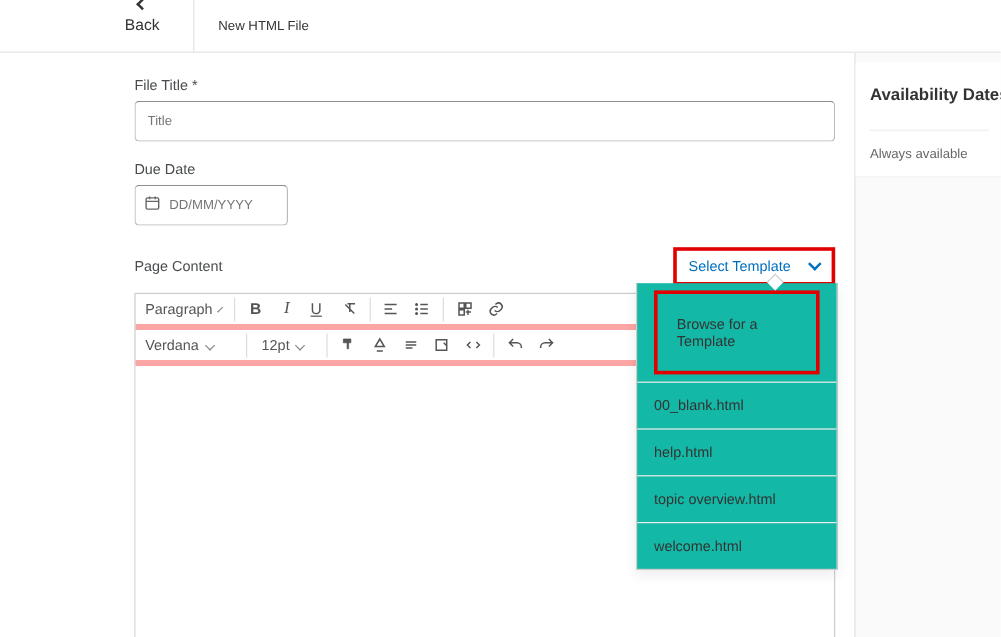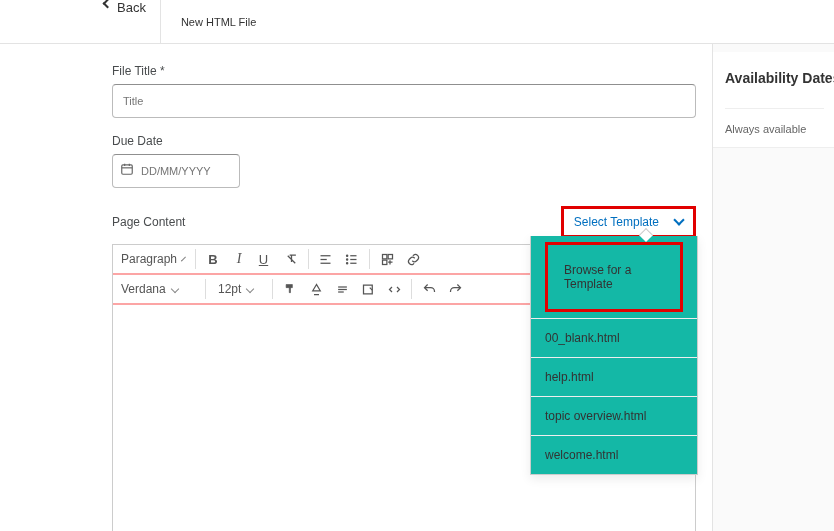--- a/index.html
+++ b/index.html
@@ -1,40 +1,40 @@
 <!DOCTYPE html>
 <html><head>
 <meta charset="utf-8">
 <style>
   * { box-sizing: border-box; margin: 0; padding: 0; }
   body { font-family: Arial, Helvetica, sans-serif; font-size: 13px; color: #333; background: #fff; }
   .app { width: 834px; height: 531px; position: relative; overflow: hidden; }
 
   .topbar { height: 44px; border-bottom: 1px solid #e3e3e3; display: flex; align-items: center; }
-  .back { display: flex; align-items: flex-start; gap: 6px; padding: 0 14px 0 104px; height: 100%; border-right: 1px solid #e3e3e3; cursor: pointer; }
+  .back { display: flex; align-items: center; gap: 6px; padding: 0 28px 0 104px; height: 100%; border-right: 1px solid #e3e3e3; cursor: pointer; flex-direction: column; }
   .back-chev { width: 7px; height: 7px; border-left: 2px solid #333; border-bottom: 2px solid #333; transform: rotate(45deg); }
   .page-title { padding-left: 20px; font-size: 11px; }
 
   .main { position: absolute; left: 0; right: 0; top: 44px; bottom: 0; display: flex; }
   .left { flex: 1; padding: 20px 0 0 112px; width: 714px; }
   .form { width: 584px; }
   .field-label { font-size: 12px; color: #494c4e; margin-bottom: 6px; display: block; }
   .input { width: 100%; height: 34px; border: 1px solid #bbb; border-top-color: #8f8f8f; border-radius: 4px; padding: 0 10px; font-size: 11px; color: #666; }
   .due-wrap { margin-top: 16px; }
   .due-input { width: 128px; position: relative; }
   .due-input .cal-ico { position: absolute; left: 8px; top: 8px; width: 14px; height: 14px; }
   .due-input input { padding-left: 28px; color: #a16207; }
 
   .content-head { margin-top: 18px; display: flex; justify-content: space-between; align-items: center; }
   .select-template { display: flex; align-items: center; gap: 16px; color: #006fbf; font-size: 12px; cursor: pointer; padding: 6px 10px; }
   .chevdown { width: 8px; height: 8px; border-right: 2px solid #006fbf; border-bottom: 2px solid #006fbf; transform: rotate(45deg); margin-top: -4px; }
   .highlight { border: 3px solid #e10000; }
 
   .editor { width: 584px; border: 1px solid #ccc; margin-top: 6px; position: relative; }
-  .toolbar { border-bottom: 2px solid #fca5a5; display: flex; height: 30px; align-items: center; }
+  .toolbar { border-bottom: 5px solid #fca5a5; display: flex; height: 30px; align-items: center; }
   .tb-select { height: 26px; display: flex; align-items: center; padding: 0 8px; gap: 6px; font-size: 12px; color: #555; cursor: pointer; }
   .tb-select .dd { width: 6px; height: 6px; border-right: 1.5px solid #888; border-bottom: 1.5px solid #888; transform: rotate(45deg); }
   .sep { width: 1px; height: 20px; background: #ddd; margin: 0 4px; }
   .tb-btn { width: 26px; height: 26px; display: flex; align-items: center; justify-content: center; cursor: pointer; color: #555; }
   .tb-btn svg { width: 15px; height: 15px; }
   .bold { font-weight: bold; font-size: 13px; }
   .italic { font-style: italic; font-family: Georgia, serif; font-size: 14px; }
   .editor-body { height: 240px; background: #fff; }
 
   .dropdown { position: absolute; top: 236px; left: 530px; width: 168px; background: #14b8a6; border: 1px solid #ccc; border-top: none; box-shadow: 0 4px 10px rgba(0,0,0,0.08); z-index: 20; }

